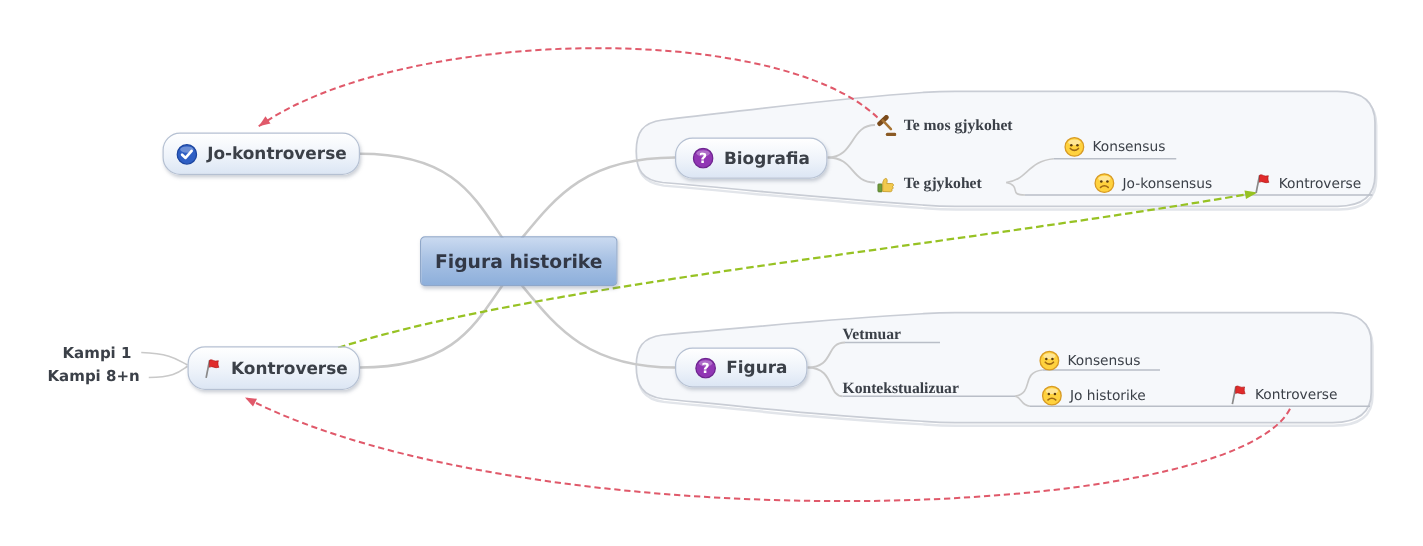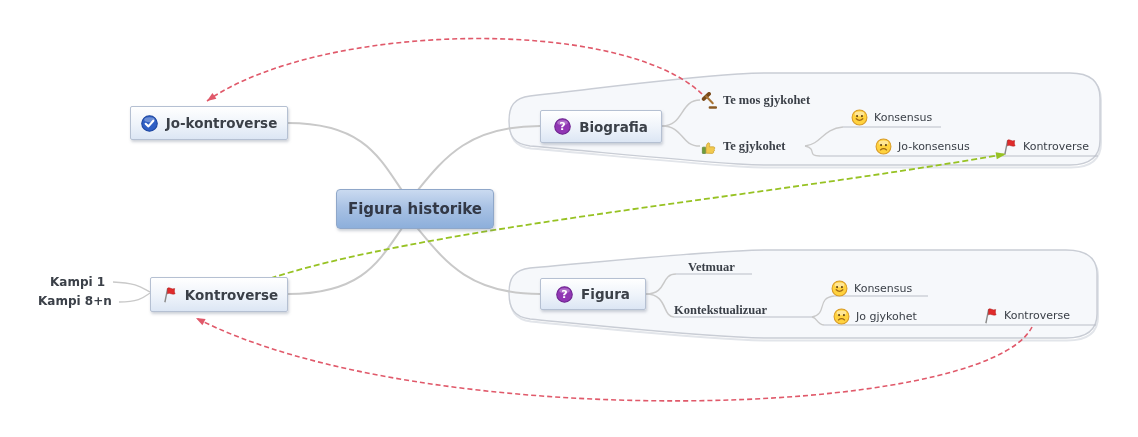--- a/index.html
+++ b/index.html
@@ -5,21 +5,21 @@
   html,body{margin:0;padding:0;background:#ffffff;}
   #stage{
     position:relative;width:1138px;height:437px;background:#ffffff;overflow:hidden;
     font-family:"DejaVu Sans","Liberation Sans",sans-serif;color:#3b4048;
   }
   #wires{position:absolute;left:0;top:0;z-index:0;}
   .node{
     position:absolute;z-index:2;display:flex;align-items:center;justify-content:center;gap:8px;
     box-sizing:border-box;padding:0 10px;
     background:linear-gradient(180deg,#ffffff 0%,#eef3fa 55%,#dce6f4 100%);
-    border:1px solid #b5c0d2;border-radius:2px;
+    border:1px solid #b5c0d2;border-radius:14px;
     box-shadow:1px 2px 3px rgba(110,120,140,.35);
     font-weight:700;font-size:13.5px;white-space:nowrap;
   }
   .node.center{
     background:linear-gradient(180deg,#cadaf0 0%,#a9c2e4 45%,#8dafdb 100%);
     border-color:#8fa7c9;border-radius:4px;font-size:15px;color:#323846;
   }
   .leaf{position:absolute;z-index:2;display:flex;align-items:center;gap:6px;height:18px;white-space:nowrap;}
   .leaf .lbl{font-size:11px;}
   .leaf.lvl2 .lbl{font-size:12.5px;font-weight:700;font-family:Liberation Serif, serif;}
@@ -192,21 +192,21 @@
     <span class="ic">
       <svg width="17" height="17" viewBox="0 0 16 16">
         <circle cx="8" cy="8" r="7.3" fill="#9136b4" stroke="#6e2590" stroke-width="1"></circle>
         <ellipse cx="8" cy="4.4" rx="5" ry="2.4" fill="#ffffff" opacity="0.28"></ellipse>
         <text x="8" y="11.6" text-anchor="middle" font-size="10.5" font-weight="bold" fill="#ffffff" font-family="DejaVu Sans, sans-serif">?</text>
       </svg>
     </span>
     <span class="lbl">Figura</span>
   </div>
 
-  <div class="leaf lvl2" style="left:688px;top:258px">
+  <div class="leaf lvl2" style="left:674px;top:258px">
     <span class="lbl">Vetmuar</span>
   </div>
 
   <div class="leaf lvl2" style="left:674px;top:301px">
     <span class="lbl">Kontekstualizuar</span>
   </div>
 
   <div class="leaf" style="left:831px;top:279px">
     <span class="ic">
       <svg width="17" height="17" viewBox="0 0 16 16">
@@ -223,21 +223,21 @@
   <div class="leaf" style="left:833px;top:307px">
     <span class="ic">
       <svg width="17" height="17" viewBox="0 0 16 16">
         <circle cx="8" cy="8" r="7" fill="#ffd23e" stroke="#d89b25" stroke-width="1"></circle>
         <ellipse cx="8" cy="4.6" rx="4.6" ry="2.2" fill="#ffffff" opacity="0.45"></ellipse>
         <circle cx="5.7" cy="6.7" r="0.95" fill="#5a3c10"></circle>
         <circle cx="10.3" cy="6.7" r="0.95" fill="#5a3c10"></circle>
         <path d="M5.1 11.2 Q8 8.8 10.9 11.2" fill="none" stroke="#a06a14" stroke-width="1.2" stroke-linecap="round"></path>
       </svg>
     </span>
-    <span class="lbl">Jo gjykohet</span>
+    <span class="lbl">Jo historike</span>
   </div>
 
   <div class="leaf" style="left:981px;top:306px">
     <span class="ic">
       <svg width="17" height="17" viewBox="0 0 16 16">
         <path d="M4.6 15.3 L7.2 2.2" stroke="#8a8a8a" stroke-width="1.3"></path>
         <path d="M7.2 2 C9.2 0.8 10.6 3.6 13.8 2.4 C13.3 4.4 13.5 5.8 14.2 7.4 C11 8.6 9.6 5.9 7 7.3 Z" fill="#e02b2b" stroke="#b01818" stroke-width="0.5"></path>
       </svg>
     </span>
     <span class="lbl">Kontroverse</span>

